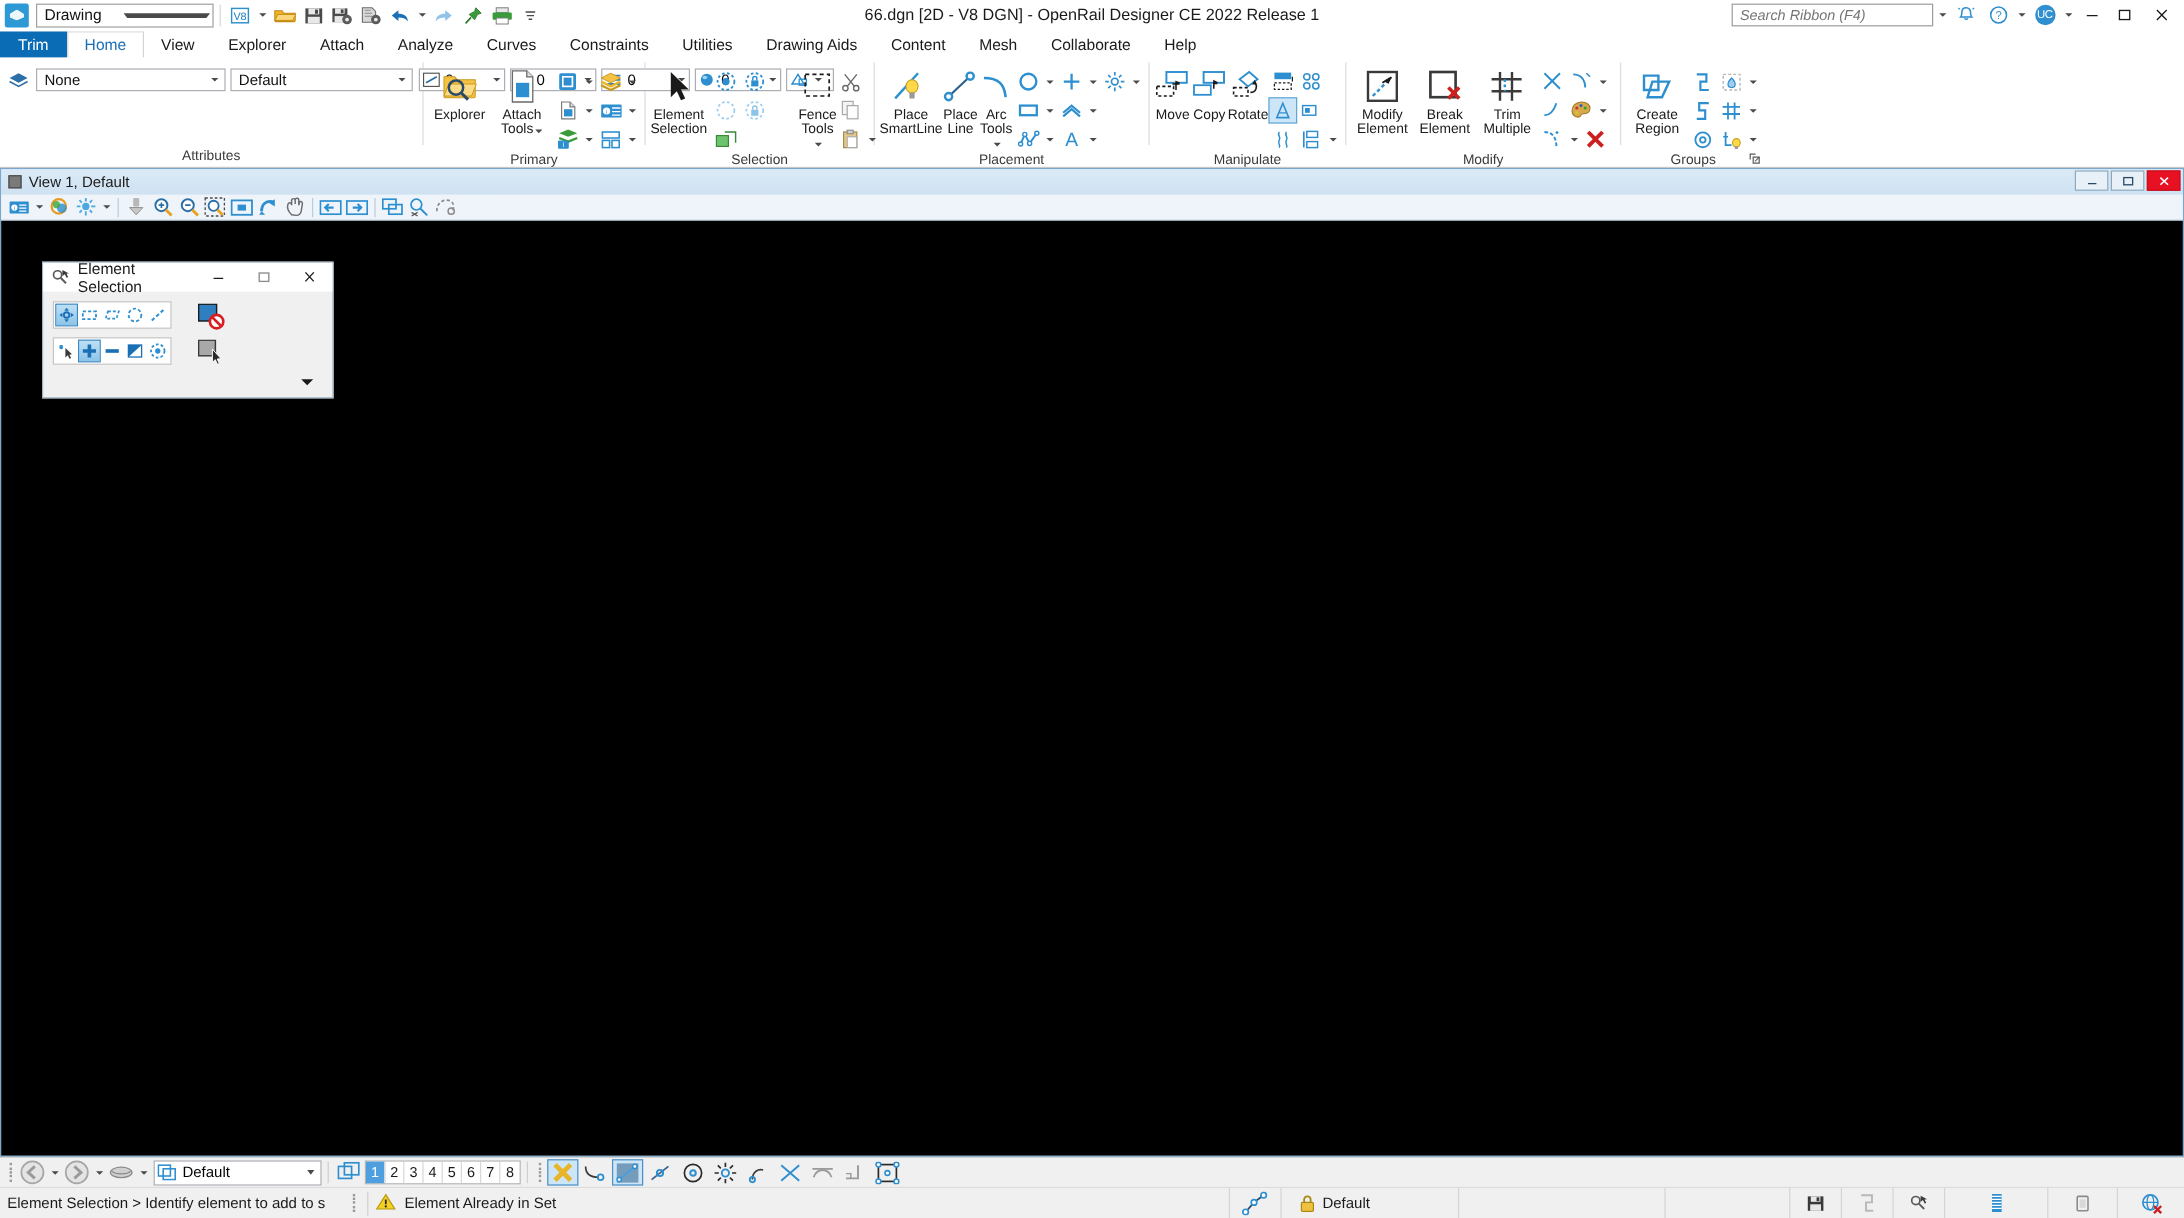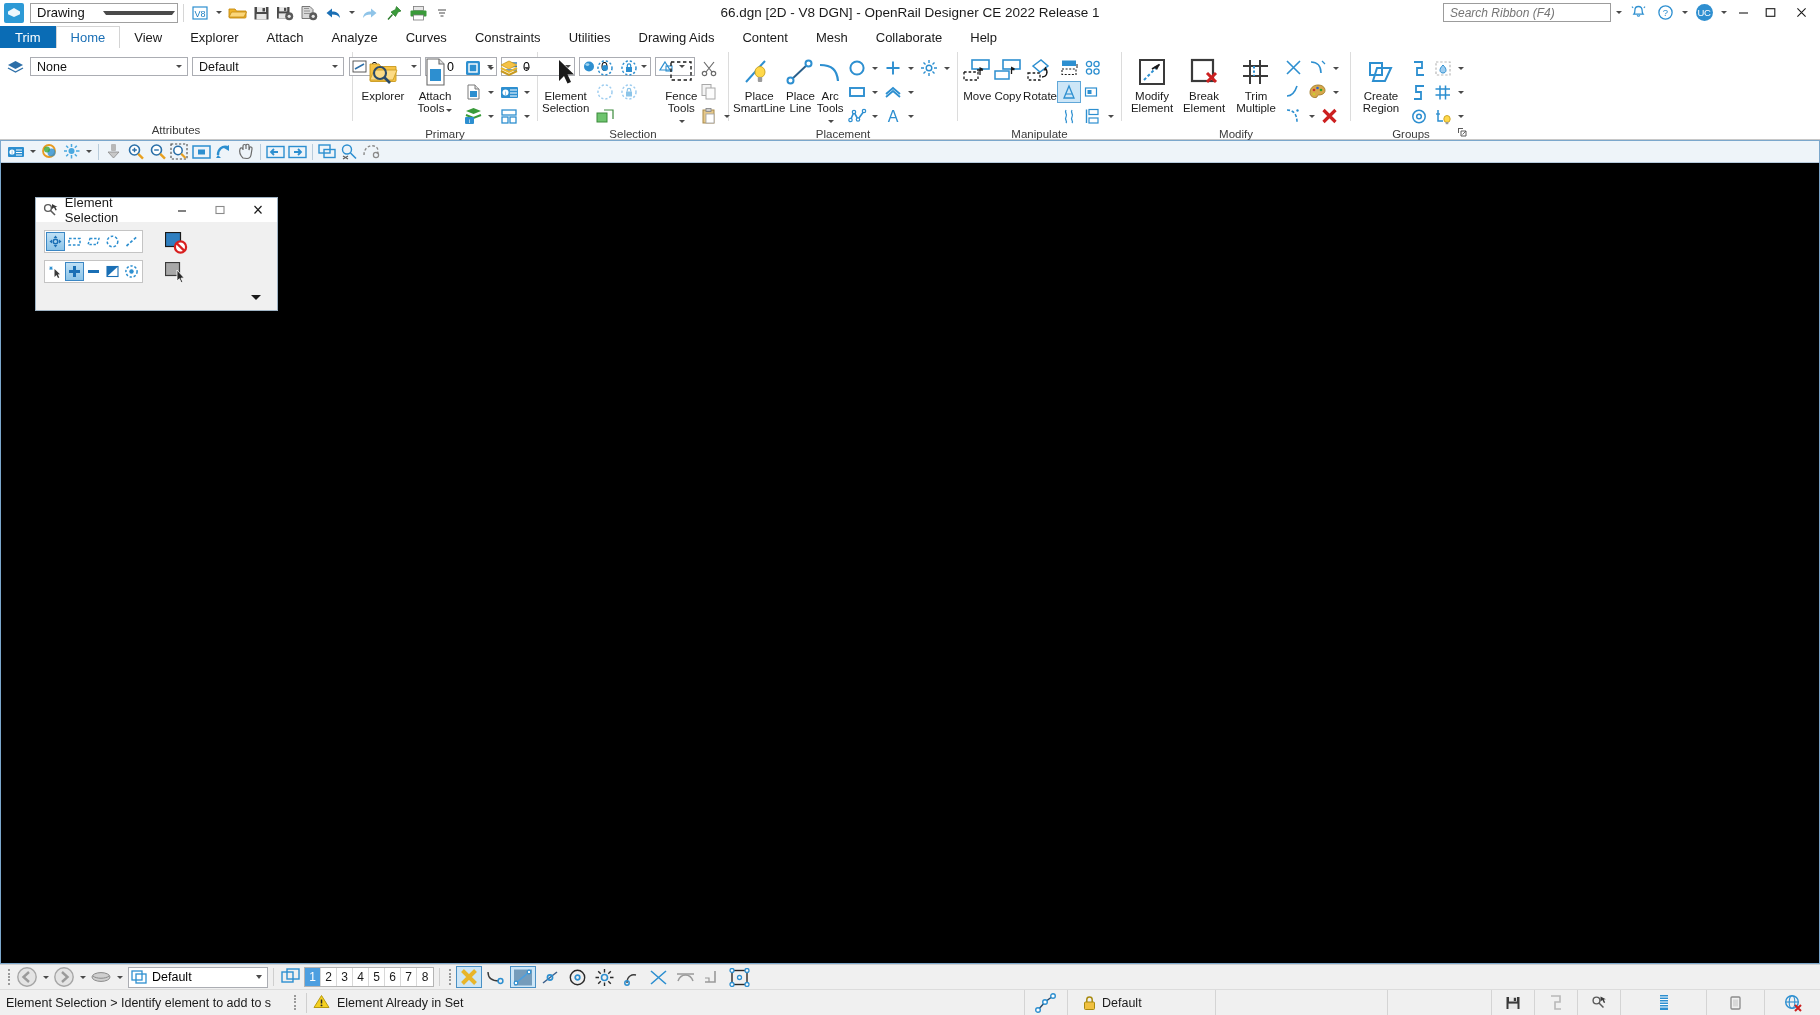--- a/index.html
+++ b/index.html
@@ -1046,20 +1046,41 @@
         <svg width="10" height="10" viewBox="0 0 10 10">
             <path d="M1 1h5v1H2v4H1z" fill="#5a5a5a"></path>
             <path d="M4 4h5v5H4z" fill="none" stroke="#5a5a5a" stroke-width="1"></path>
             <path d="M9 4 L5.5 7.5" stroke="#5a5a5a" stroke-width=".9"></path>
           </svg>
       </div>
     </div>
   </div>
 
   <div class="viewwin">
+    <div class="view-title">
+      <span class="sq"></span>
+      <span>View 1, Default</span>
+      <div class="view-win-btns">
+        <div class="vwb">
+          <svg width="11" height="10" viewBox="0 0 11 10">
+              <path d="M2 7h7" stroke="#2a4a66" stroke-width="1.1"></path>
+            </svg>
+        </div>
+        <div class="vwb">
+          <svg width="11" height="10" viewBox="0 0 11 10">
+              <rect x="1.8" y="2" width="7.4" height="6" fill="none" stroke="#2a4a66" stroke-width="1.1"></rect>
+            </svg>
+        </div>
+        <div class="vwb close">
+          <svg width="11" height="10" viewBox="0 0 11 10">
+              <path d="M2.3 2 8.7 8 M8.7 2 2.3 8" stroke="#ffffff" stroke-width="1.3"></path>
+            </svg>
+        </div>
+      </div>
+    </div>
 
     <div class="view-toolbar">
       <div class="vtb">
         <svg width="18" height="16" viewBox="0 0 18 16">
             <rect x="1" y="3" width="16" height="10" rx="1" fill="#2d8fd0"></rect>
             <circle cx="5" cy="8" r="2.6" fill="#fff"></circle>
             <text x="5" y="10.2" font-size="5" fill="#2d8fd0" text-anchor="middle" font-family="Liberation Sans">i</text>
             <path d="M9 6h6M9 8.5h6M9 11h6" stroke="#fff" stroke-width="1"></path>
           </svg>
       </div>

